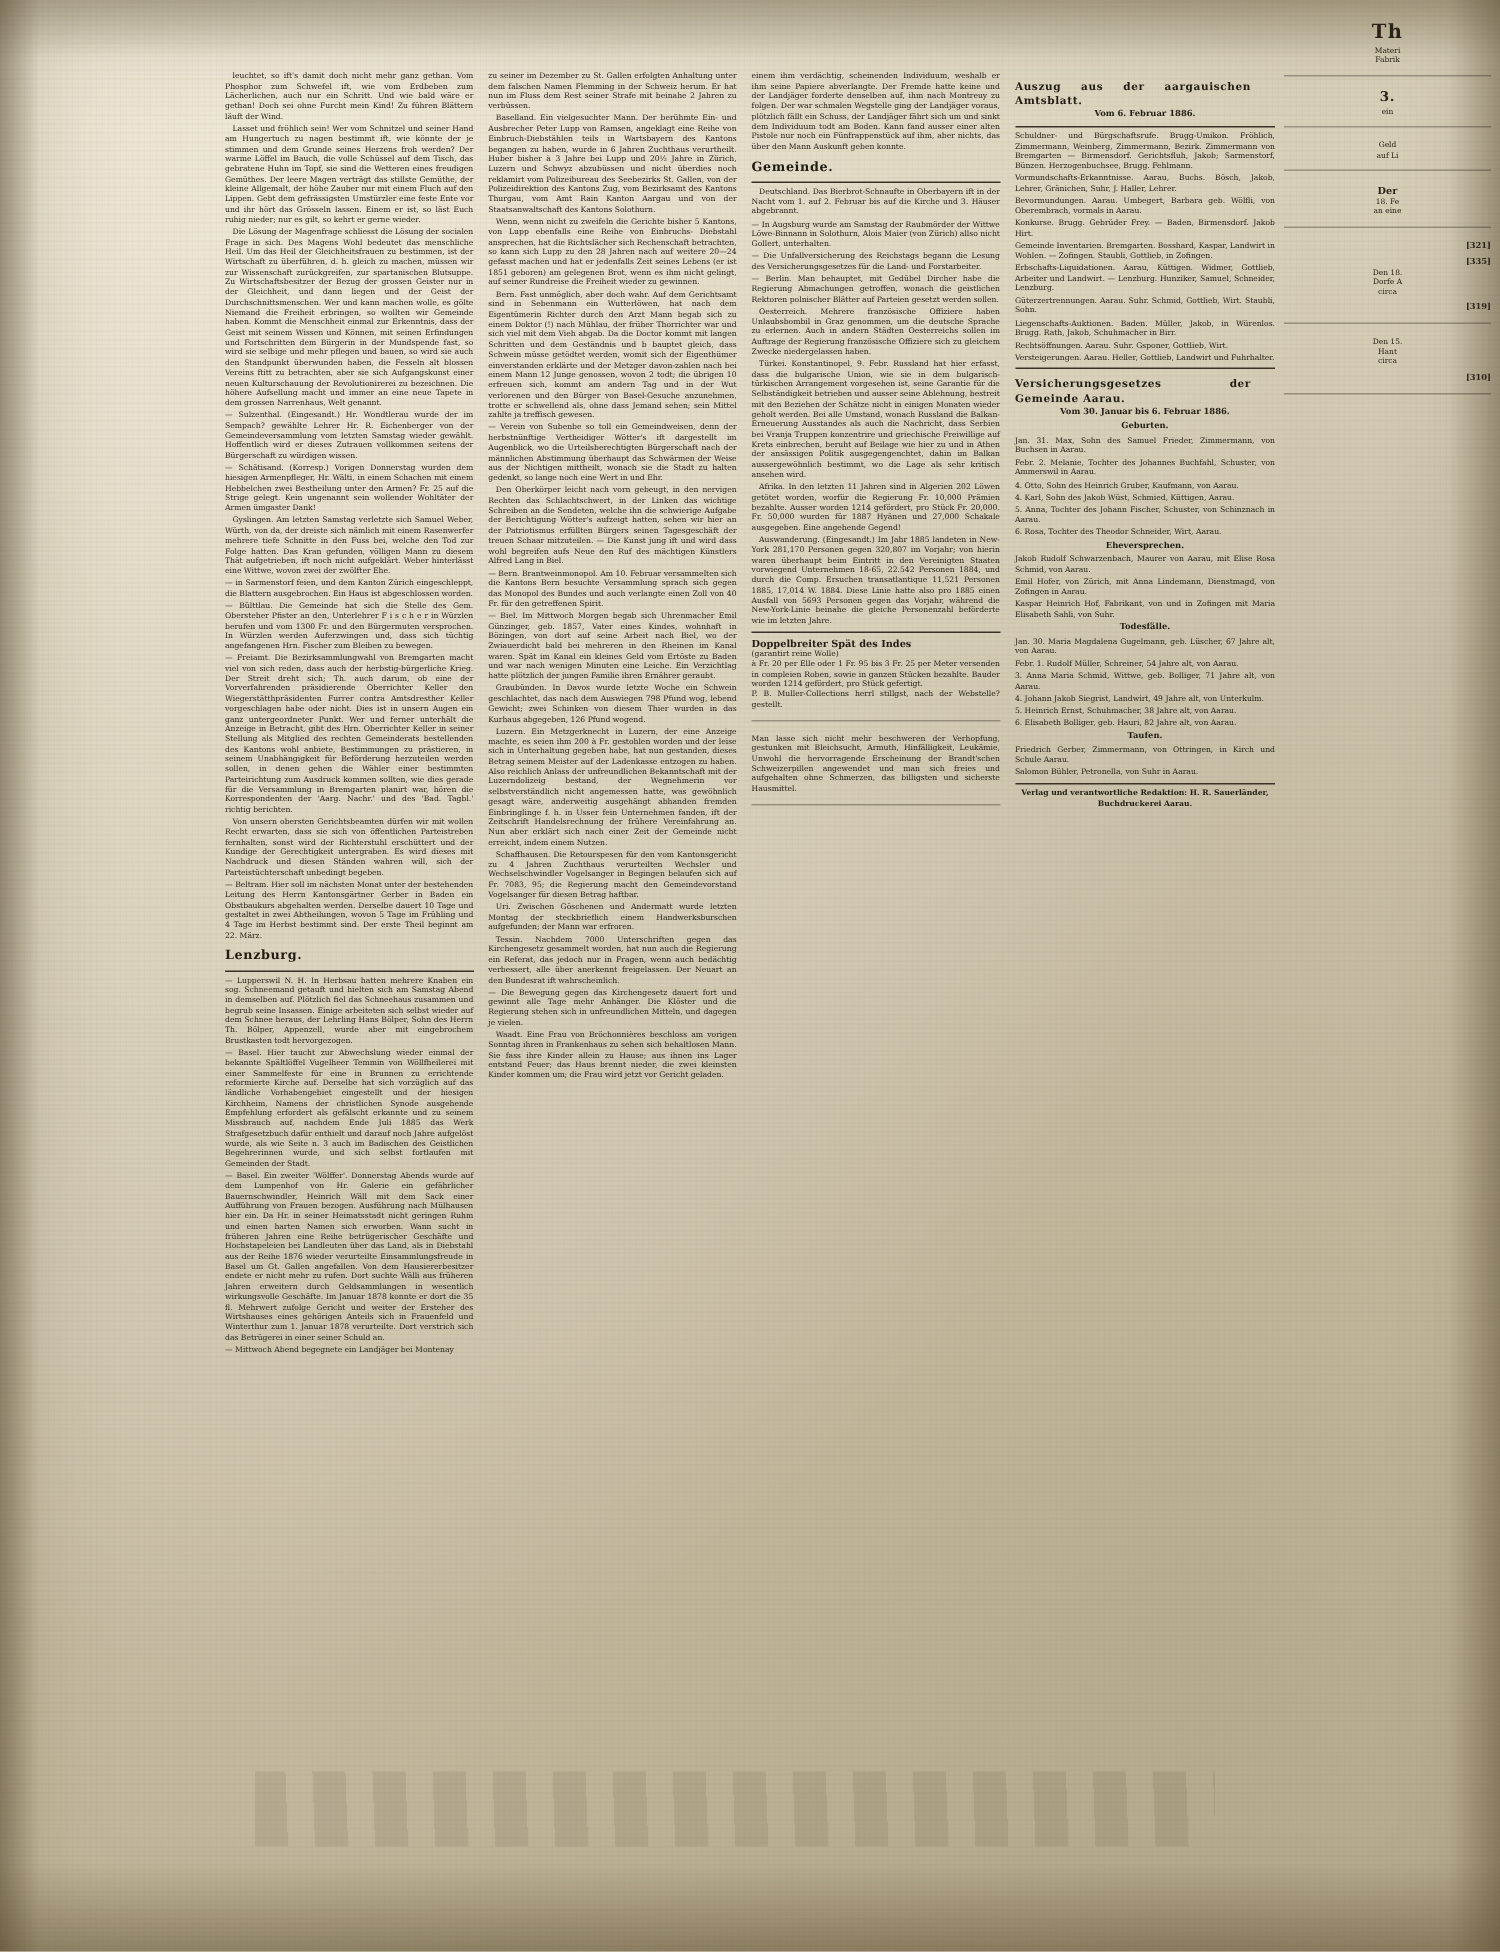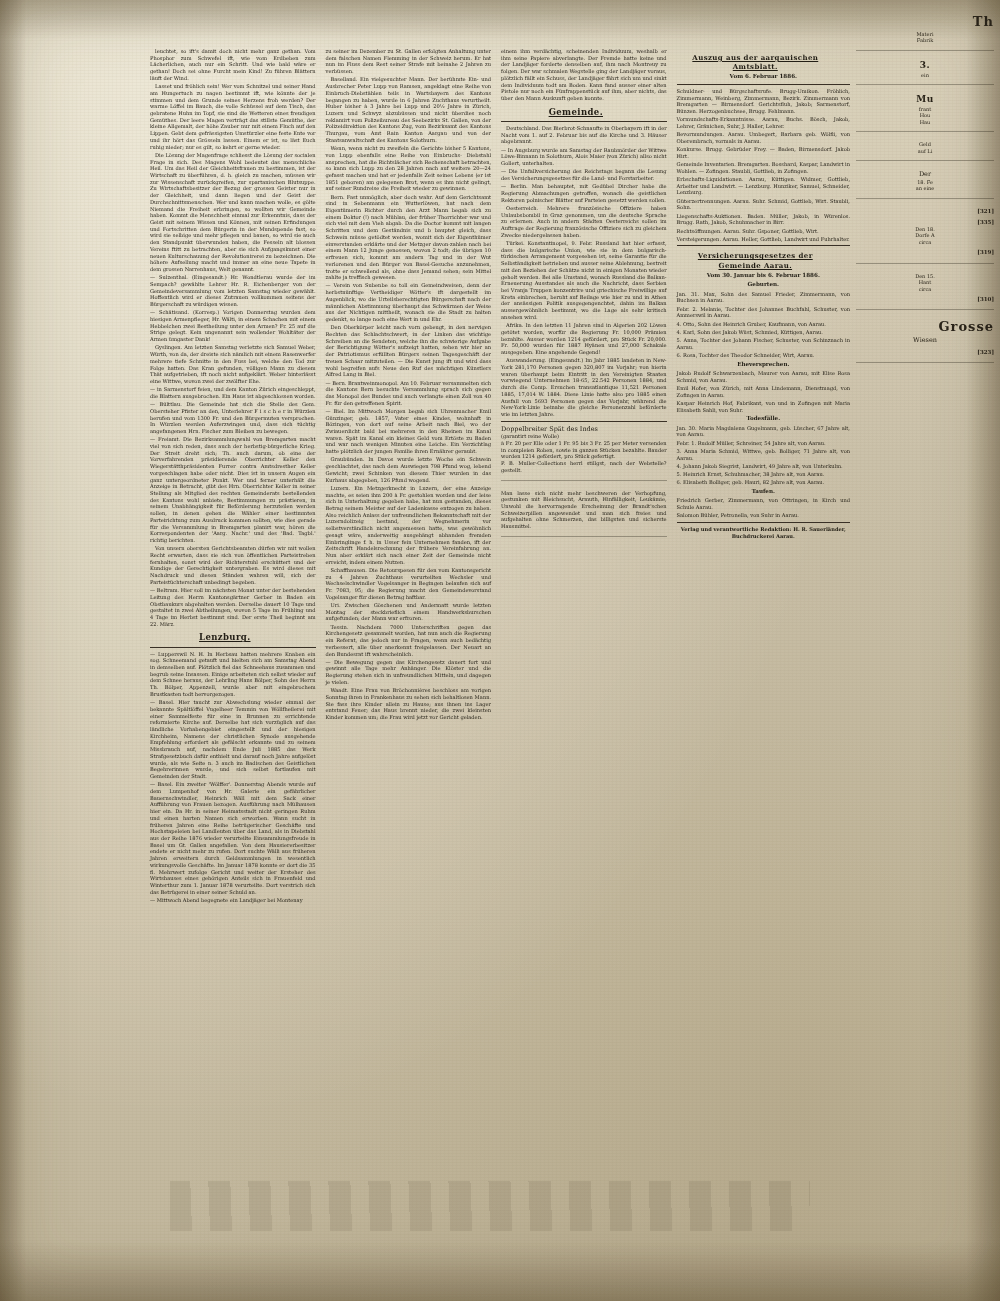--- a/index.html
+++ b/index.html
@@ -47,51 +47,50 @@
     text-align:justify;
     hyphens:auto;
     word-break:break-word;
     color:#221e16;
   }
   .col.c4{width:176px;}
   .rule{
     border:0;border-top:1px solid #3a3228;margin:3px 0 3px 0;
   }
   .hd{
-    font-weight:bold;text-align:center;font-size:8.5px;letter-spacing:.4px;
+    font-weight:bold;font-size:8.5px;letter-spacing:.4px;
     margin:5px 16px 2px 0;
     font-family:"DejaVu Serif", serif;
-    text-decoration:underline;
   }
   .hd.sm{font-size:7px;}
   .sub{font-weight:bold;font-size:5.6px;text-align:center;margin:2px 0;}
   p{margin:0 0 1.5px 0;text-indent:5px;}
   p.ni{text-indent:0;}
   .dash{text-indent:0;}
   .ads{
     position:absolute;right:0;top:0;width:150px;height:1301px;
     padding:14px 6px;
     box-sizing:border-box;
     font-size:5px;line-height:1.3;color:#2a241a;
     text-align:center;
   }
   .ad{
     margin-bottom:9px;border-bottom:1px solid rgba(40,34,24,.35);padding-bottom:6px;
   }
   .ad .t{font-weight:bold;font-size:9px;letter-spacing:.5px;}
-  .ad .t2{font-weight:normal;font-size:6.5px;}
+  .ad .t2{font-weight:bold;font-size:6.5px;}
   .leftmargin{
     position:absolute;left:0;top:0;width:150px;height:1301px;
     box-sizing:border-box;padding:16px 8px;
     font-size:5px;color:#3a3226;
   }
   .colnum{
     text-align:right;font-size:5.5px;font-weight:bold;margin-top:4px;
   }
-  .big-ad-title{font-size:13px;font-weight:bold;letter-spacing:1px;text-align:right;}
+  .big-ad-title{font-size:13px;font-weight:bold;letter-spacing:1px;}
   .scrib{
     position:absolute;left:170px;bottom:70px;width:640px;height:50px;
     opacity:.35;
     background:repeating-linear-gradient(92deg, rgba(40,30,15,.25) 0 22px, rgba(0,0,0,0) 22px 40px);
     filter:blur(.4px);
     transform:scaleY(-1);
   }
   .edge-top{
     position:absolute;left:0;right:0;top:0;height:40px;
     background:linear-gradient(180deg, rgba(70,55,25,.28), rgba(0,0,0,0));
@@ -232,26 +231,20 @@
     <div class="ad">
       <div class="big-ad-title">Th</div>
       <div>Materi</div>
       <div>Fabrik</div>
     </div>
     <div class="ad">
       <div class="t">3.</div>
       <div>ein</div>
     </div>
     <div class="ad">
-      <div class="t">Mu</div>
-      <div>frant</div>
-      <div>Hou</div>
-      <div>Hau</div>
-    </div>
-    <div class="ad">
       <div>Geld</div>
       <div>auf Li</div>
     </div>
     <div class="ad">
       <div class="t2">Der</div>
       <div>18. Fe</div>
       <div>an eine</div>
     </div>
     <div class="colnum">[321]</div>
     <div class="colnum">[335]</div>
@@ -260,23 +253,18 @@
       <div>Dorfe A</div>
       <div>circa</div>
       <div class="colnum">[319]</div>
     </div>
     <div class="ad">
       <div>Den 15.</div>
       <div>Hant</div>
       <div>circa</div>
       <div class="colnum">[310]</div>
     </div>
-    <div class="ad">
-      <div class="big-ad-title">Grosse</div>
-      <div class="t2">Wiesen</div>
-      <div class="colnum">[323]</div>
-    </div>
   </div>
 
   <div class="scrib"></div>
   <div class="grain"></div>
   <div class="edge-bot"></div>
 </div>
 
 </body></html>

